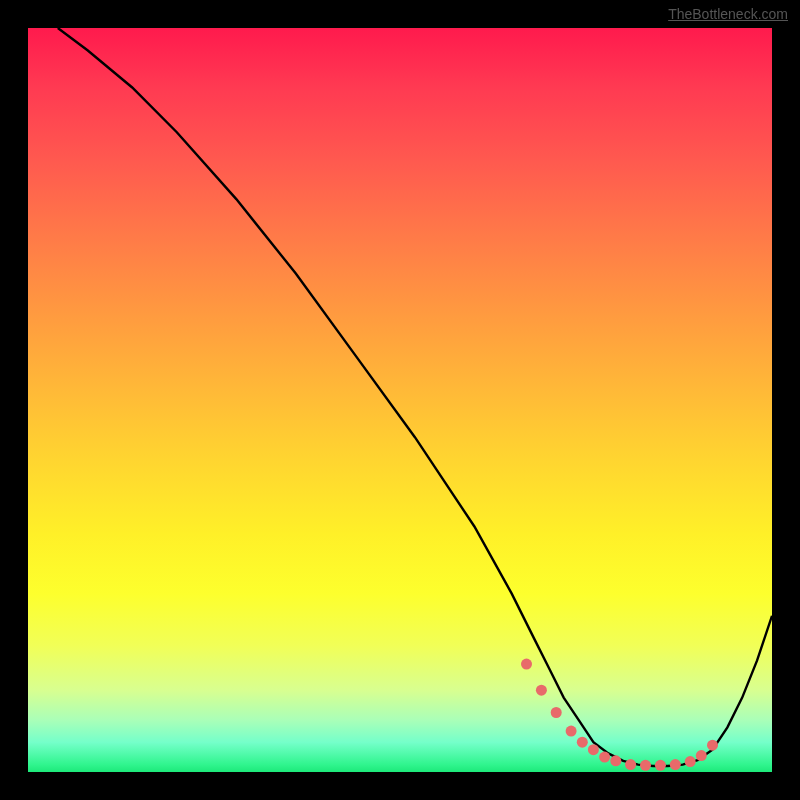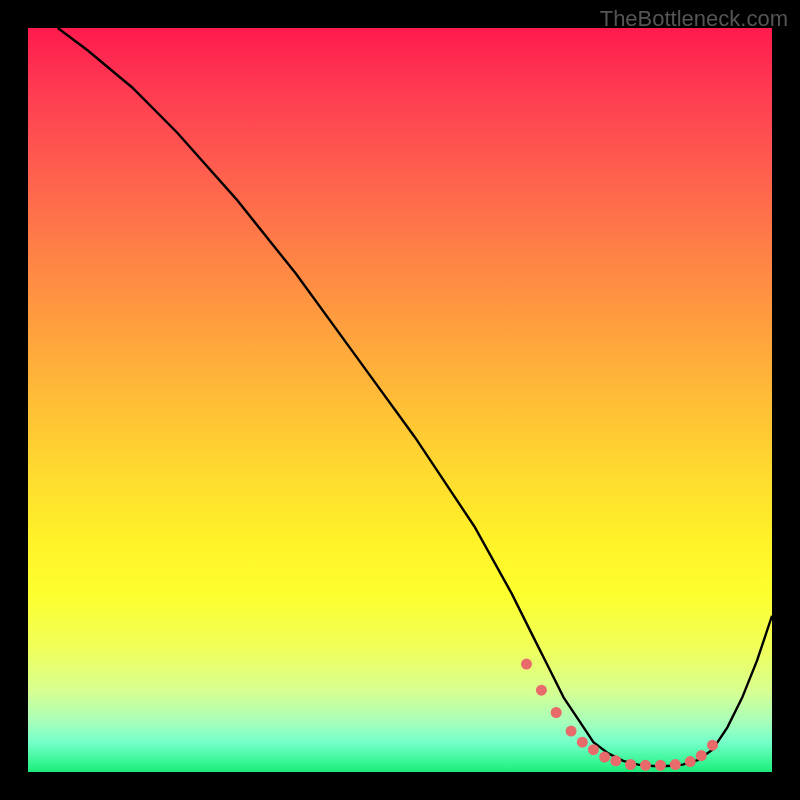--- a/index.html
+++ b/index.html
@@ -9,23 +9,24 @@
     height: 800px;
     background: #000;
     position: relative;
     font-family: Arial, sans-serif;
   }
   .watermark {
     position: absolute;
     top: 6px;
     right: 12px;
     color: #555;
-    font-size: 22px;
+    font-size: 14px;
     font-weight: 500;
     z-index: 10;
+    text-decoration: underline;
   }
   .plot-area {
     position: absolute;
     left: 28px;
     top: 28px;
     width: 744px;
     height: 744px;
     overflow: hidden;
   }
   .gradient-bg {

